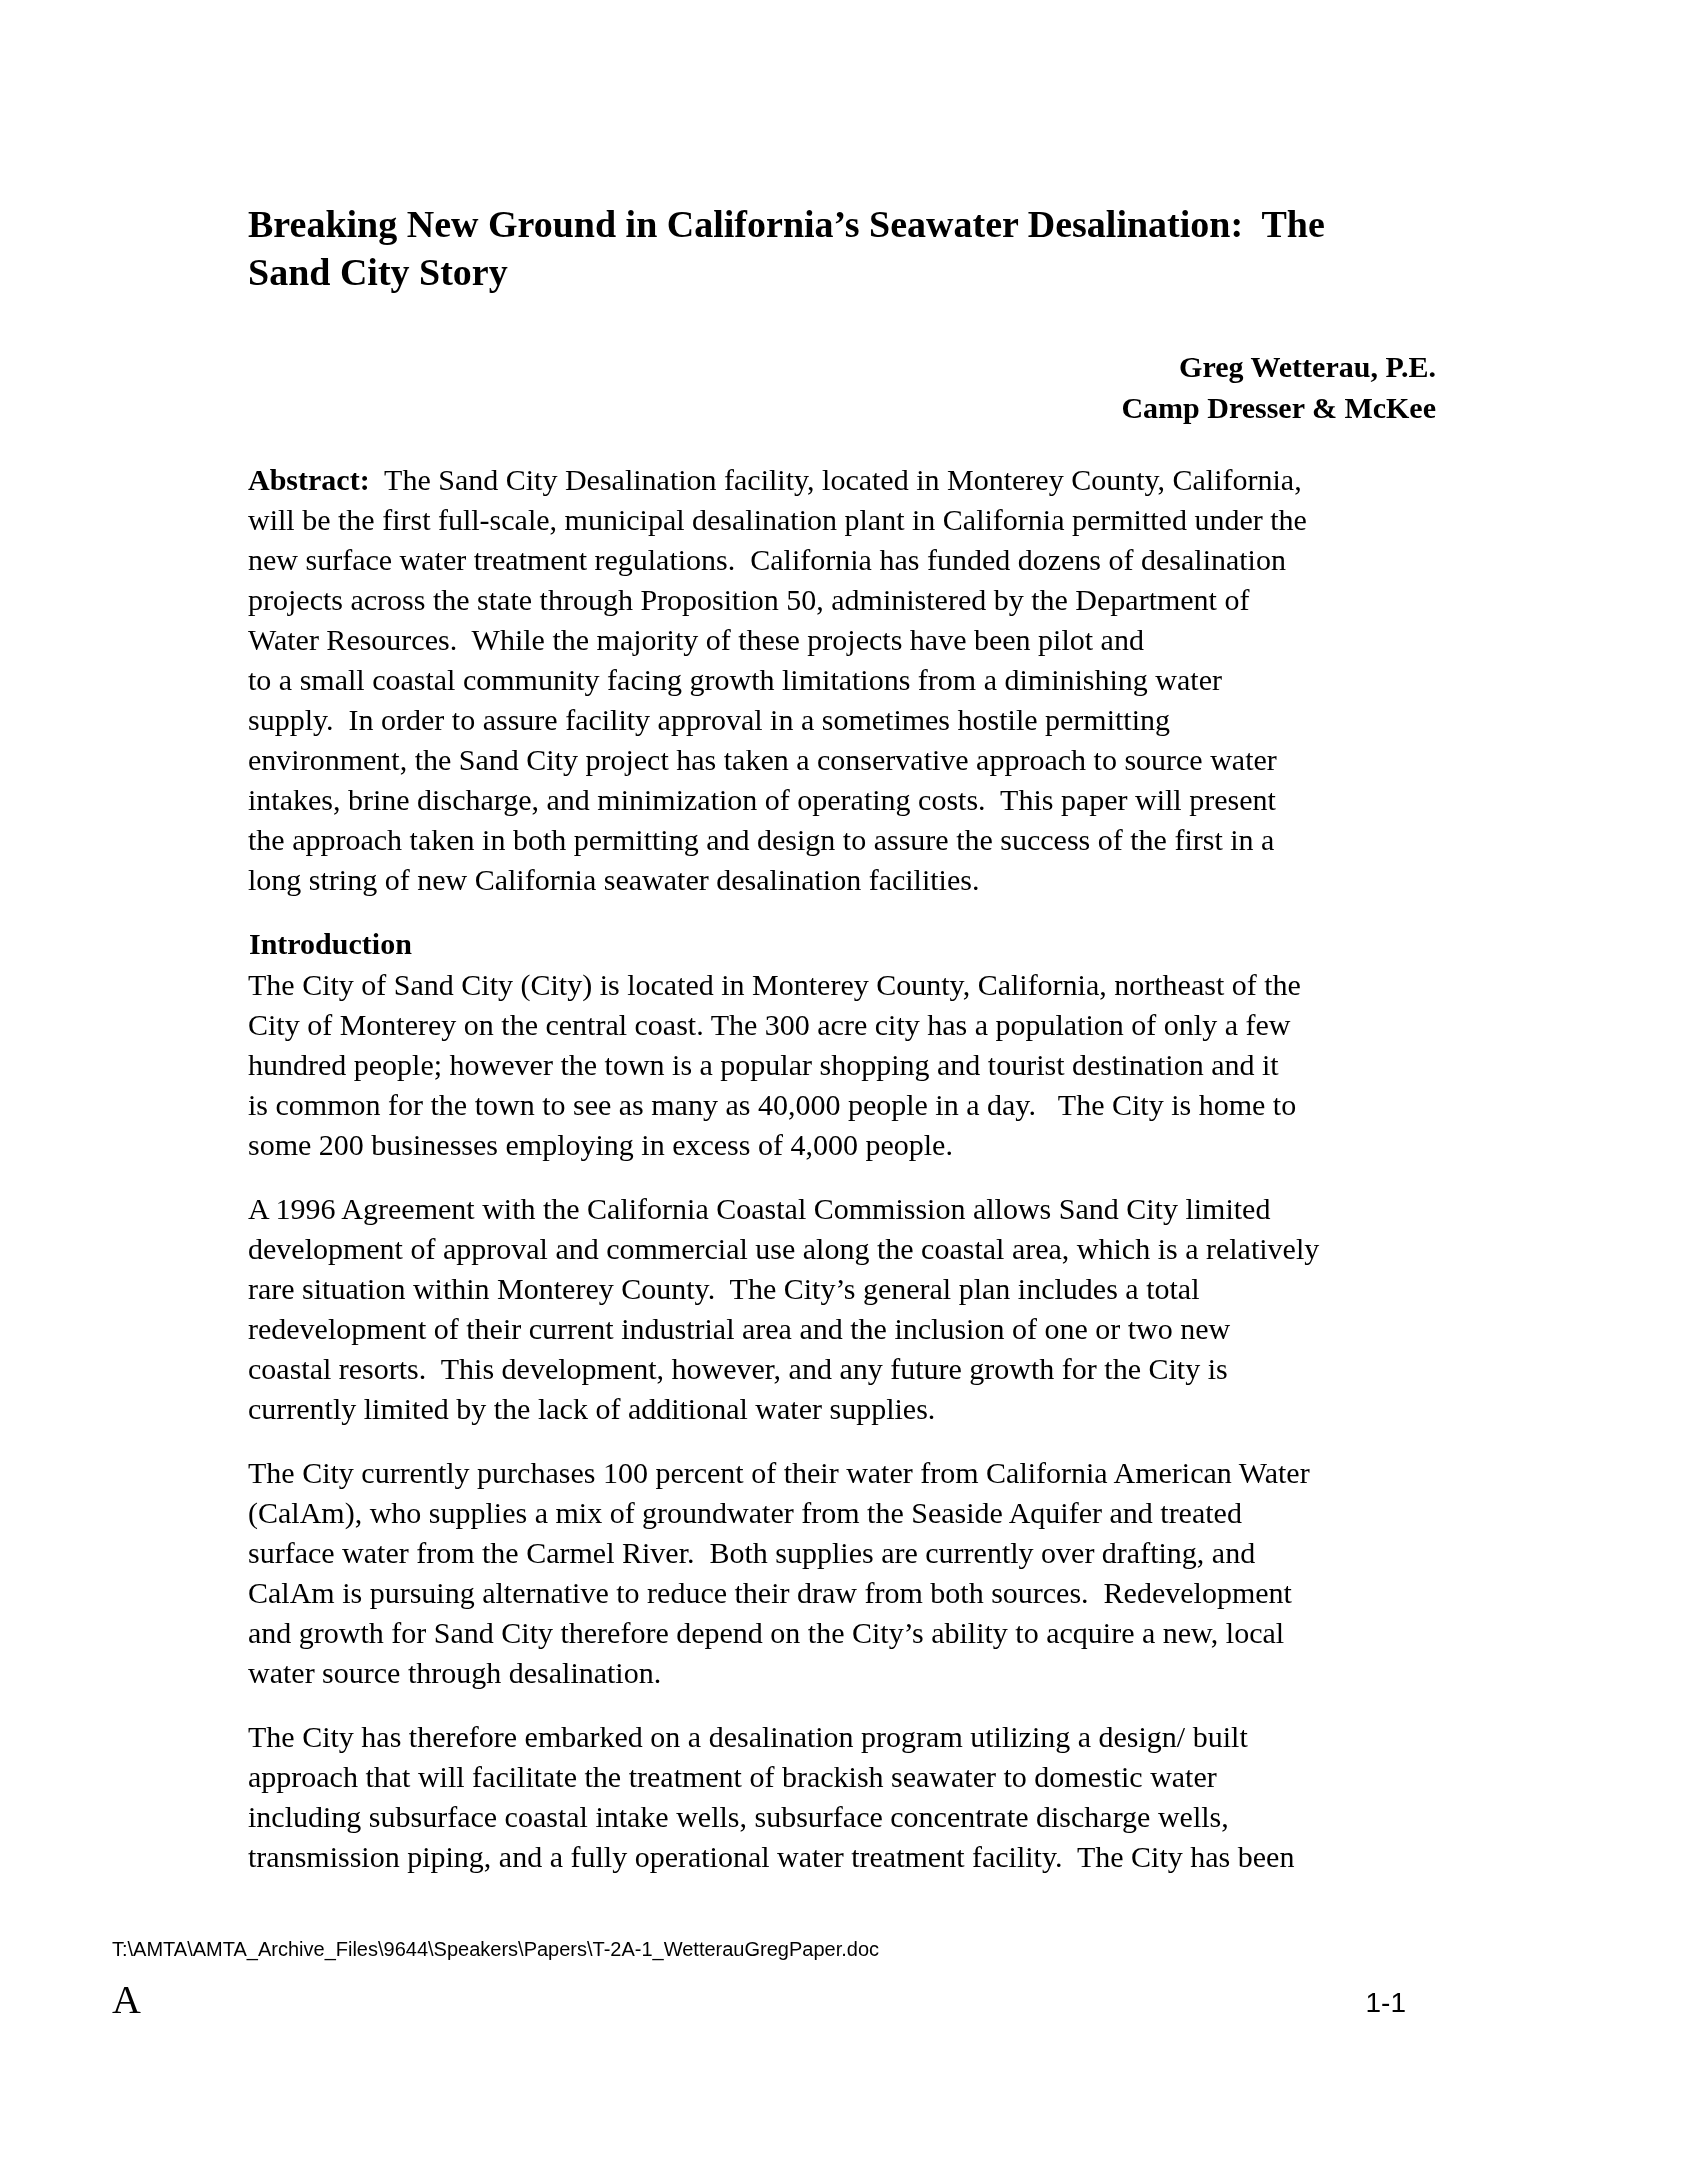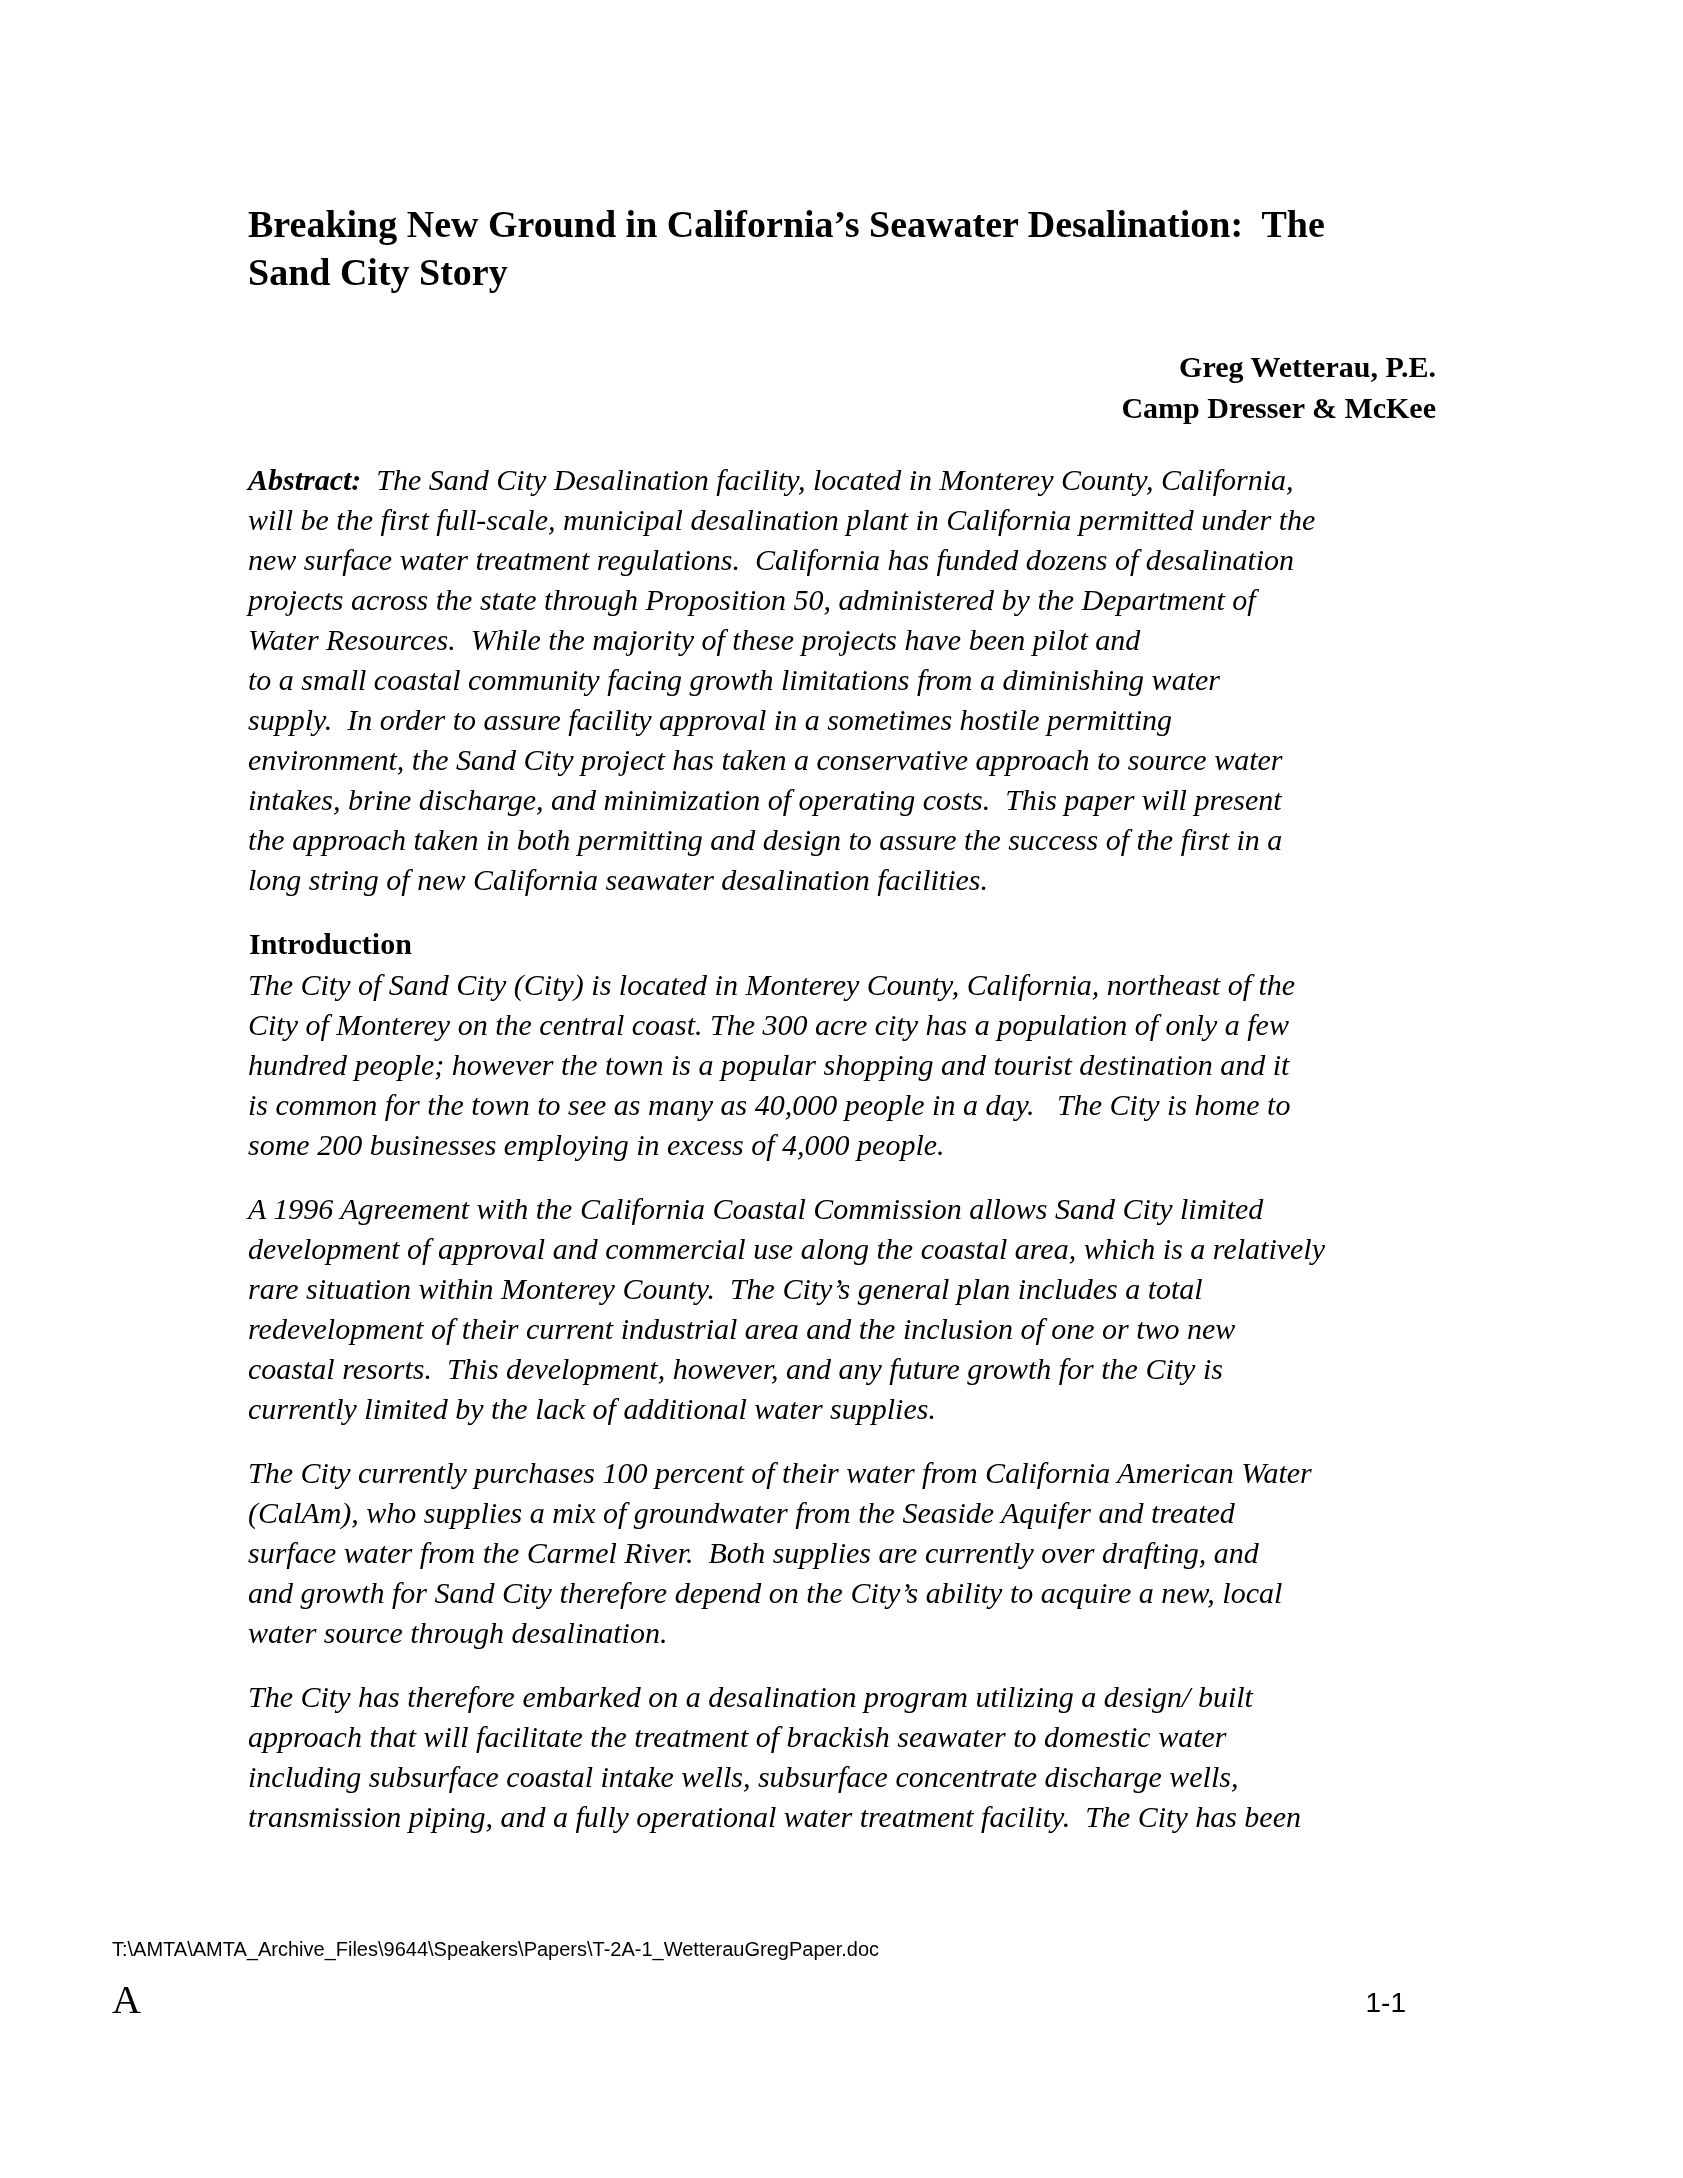--- a/index.html
+++ b/index.html
@@ -33,21 +33,20 @@
     font-weight: bold;
     line-height: 41px;
     margin: 0 0 32px 0;
     text-align: right;
   }
   .authors .line { white-space: pre; }
   .para {
     font-size: 30px;
     line-height: 40px;
     margin: 0 0 24px 0;
-    font-style: italic;
   }
   .para .line { white-space: pre; }
   .lead-label { font-weight: bold; }
   .section-heading {
     font-size: 30px;
     font-weight: bold;
     line-height: 40px;
     margin: 1px;
   }
   .footer-mark {
@@ -123,20 +122,21 @@
     <div class="line">rare situation within Monterey County.  The City’s general plan includes a total</div>
     <div class="line">redevelopment of their current industrial area and the inclusion of one or two new</div>
     <div class="line">coastal resorts.  This development, however, and any future growth for the City is</div>
     <div class="line">currently limited by the lack of additional water supplies.</div>
   </div>
 
   <div class="para">
     <div class="line">The City currently purchases 100 percent of their water from California American Water</div>
     <div class="line">(CalAm), who supplies a mix of groundwater from the Seaside Aquifer and treated</div>
     <div class="line">surface water from the Carmel River.  Both supplies are currently over drafting, and</div>
+    <div class="line">CalAm is pursuing alternative to reduce their draw from both sources.  Redevelopment</div>
     <div class="line">and growth for Sand City therefore depend on the City’s ability to acquire a new, local</div>
     <div class="line">water source through desalination.</div>
   </div>
 
   <div class="para">
     <div class="line">The City has therefore embarked on a desalination program utilizing a design/ built</div>
     <div class="line">approach that will facilitate the treatment of brackish seawater to domestic water</div>
     <div class="line">including subsurface coastal intake wells, subsurface concentrate discharge wells,</div>
     <div class="line">transmission piping, and a fully operational water treatment facility.  The City has been</div>
   </div>

